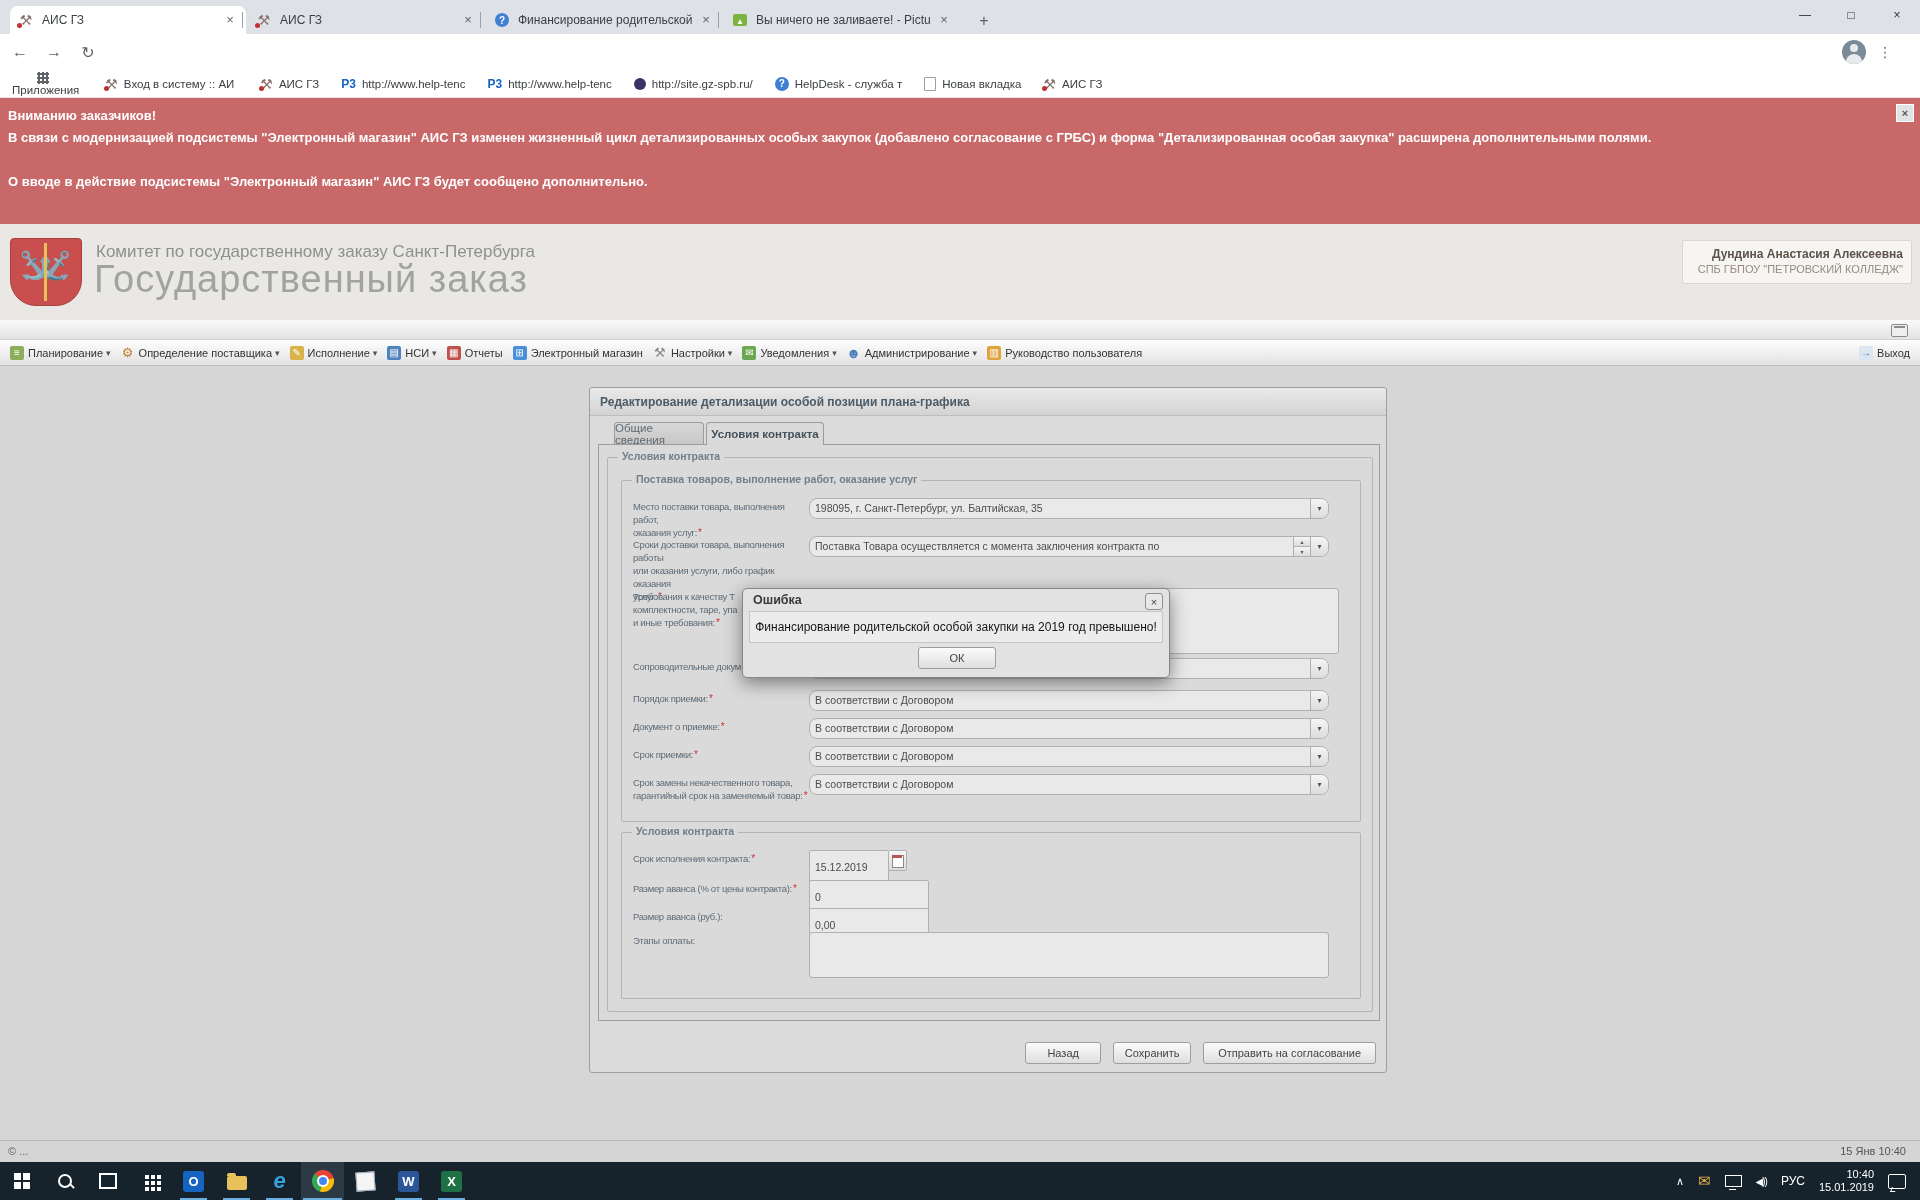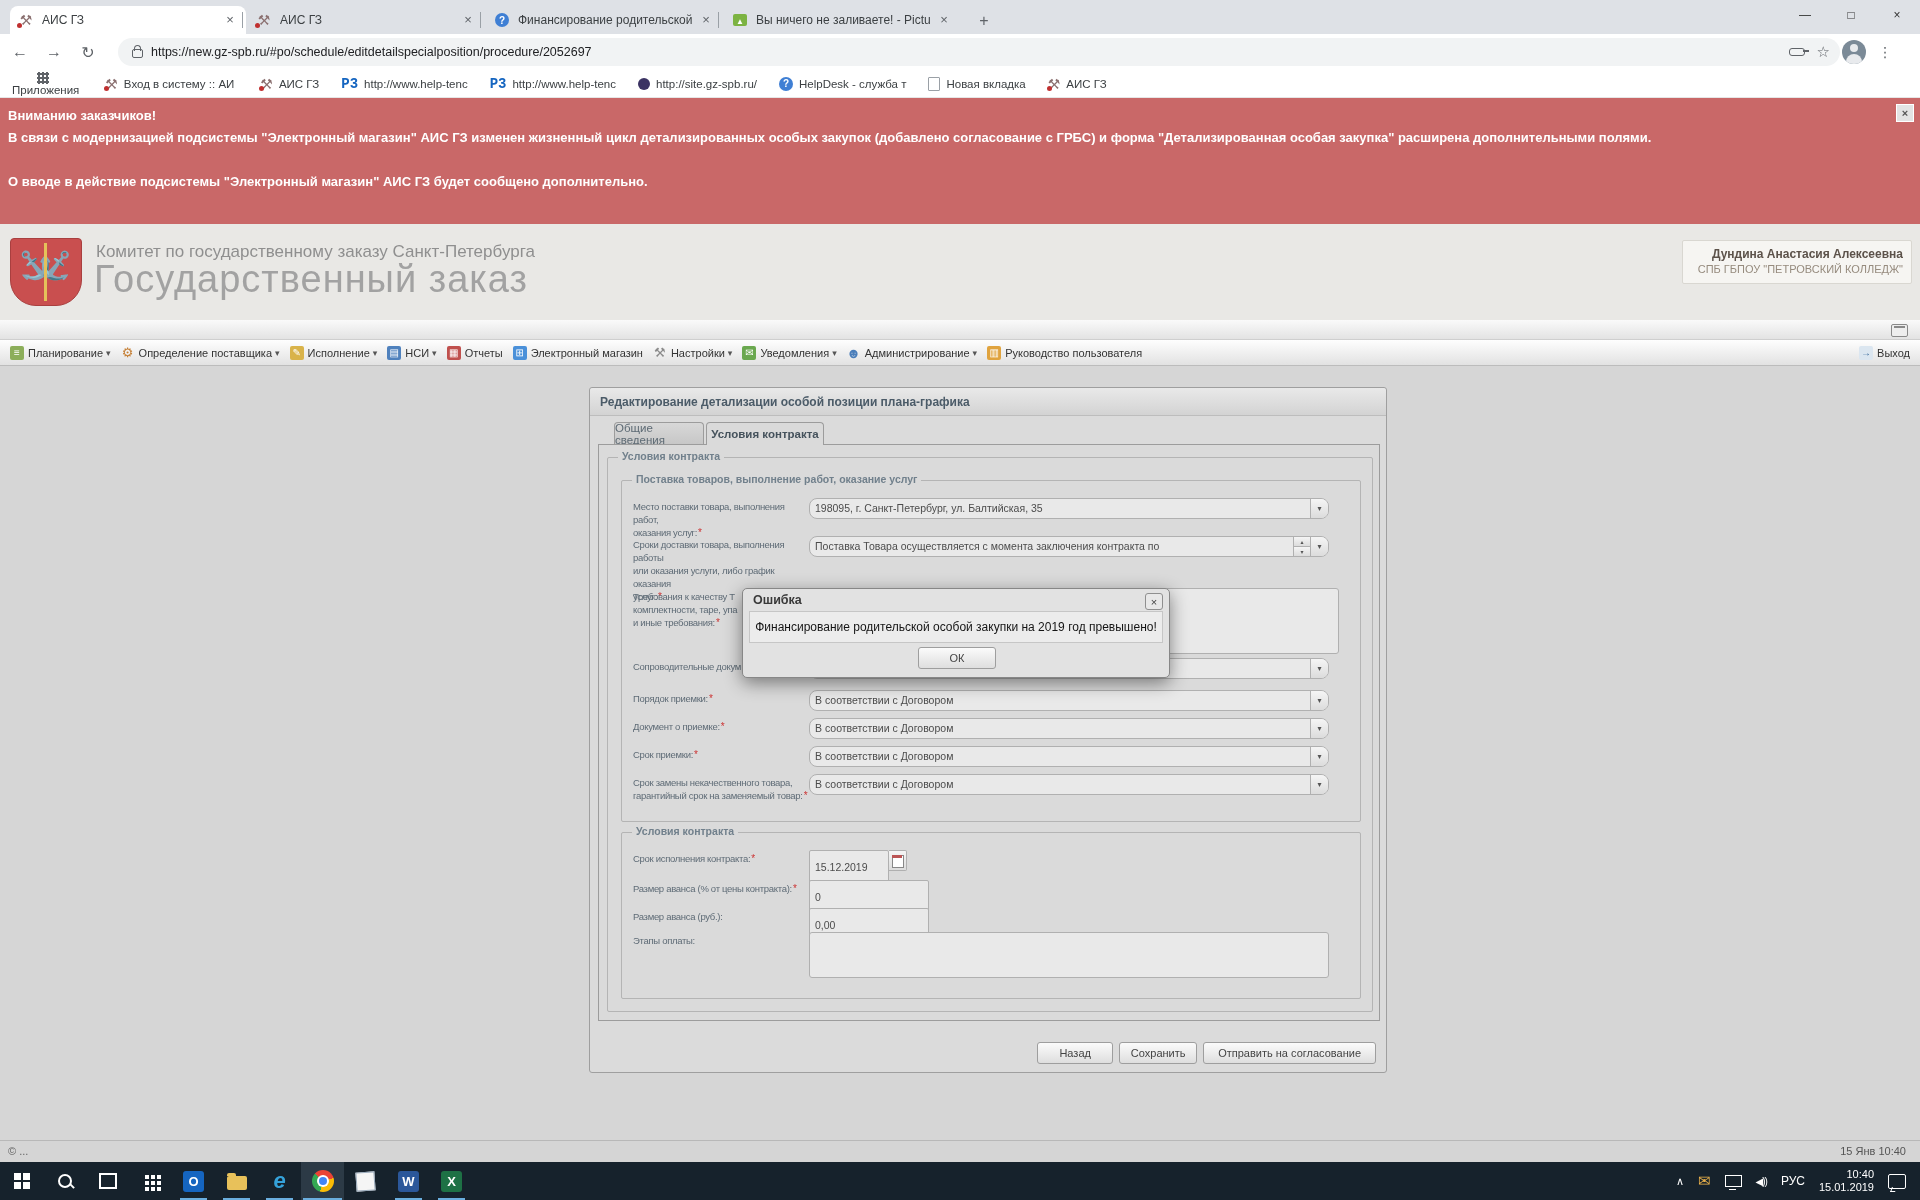--- a/index.html
+++ b/index.html
@@ -43,21 +43,21 @@
   .dots{color:#5f6368;font-size:14px;margin:0 10px 0 4px;}
   .bookmarks{position:absolute;left:0;top:70px;width:1920px;height:28px;background:#fff;display:flex;align-items:center;
     font-size:11.5px;color:#3c4043;border-bottom:1px solid #e6e6e6;box-sizing:border-box;}
   .bm{display:flex;align-items:center;margin-left:16px;white-space:nowrap;}
   .bm .bic{margin-right:6px;display:flex;align-items:center;justify-content:center;}
   .apps-grid{width:12px;height:12px;
     background:
      radial-gradient(circle 2px at 2px 2px,#5f6368 98%,transparent),radial-gradient(circle 2px at 6px 2px,#5f6368 98%,transparent),radial-gradient(circle 2px at 10px 2px,#5f6368 98%,transparent),
      radial-gradient(circle 2px at 2px 6px,#5f6368 98%,transparent),radial-gradient(circle 2px at 6px 6px,#5f6368 98%,transparent),radial-gradient(circle 2px at 10px 6px,#5f6368 98%,transparent),
      radial-gradient(circle 2px at 2px 10px,#5f6368 98%,transparent),radial-gradient(circle 2px at 6px 10px,#5f6368 98%,transparent),radial-gradient(circle 2px at 10px 10px,#5f6368 98%,transparent);}
-  .p3-ic{color:#1565c0;font-weight:bold;font-size:14px;font-family:Liberation Mono, monospace;}
+  .p3-ic{color:#1565c0;font-weight:bold;font-size:12px;}
   .globe-dark{width:12px;height:12px;border-radius:50%;background:#3b3363;}
   .page-ic{width:10px;height:12px;border:1px solid #9aa0a6;border-radius:1px;background:#fff;}
   
   .banner{position:absolute;left:0;top:98px;width:1920px;height:126px;background:#c96868;color:#fff;
     font-size:13px;font-weight:bold;box-sizing:border-box;padding:8px 30px 0 8px;line-height:20px;}
   .banner .b2{margin-top:2px;}
   .banner .b3{margin-top:24px;}
   .banner-close{position:absolute;right:6px;top:6px;width:16px;height:16px;background:#e3e3e3;border:1px solid #fff;
     color:#555;font-size:11px;font-weight:bold;display:flex;align-items:center;justify-content:center;}
   
@@ -117,21 +117,21 @@
     font-size:6px;color:#555;}
   .spin span + span{border-top:1px solid #b0b0b0;}
   .farea{position:absolute;left:210px;background:#e9e9e9;border:1px solid #b0b0b0;border-radius:3px;box-sizing:border-box;}
   .finput{position:absolute;left:210px;height:21px;background:#e9e9e9;border:1px solid #b0b0b0;border-radius:2px;
     box-sizing:border-box;font-size:10.5px;color:#4c4c4c;padding:16px 5px;font-family:"Liberation Sans",sans-serif;}
   .calbtn{position:absolute;width:18px;height:21px;background:linear-gradient(#f5f5f5,#dcdcdc);
     border:1px solid #b0b0b0;border-left:none;border-radius:0 2px 2px 0;box-sizing:border-box;}
   .calbtn::before{content:"";position:absolute;left:3px;top:4px;width:10px;height:11px;background:#fff;
     border:1px solid #888;}
   .calbtn::after{content:"";position:absolute;left:3px;top:4px;width:10px;height:3px;background:#b55;}
-  .pbuttons{position:absolute;right:10px;bottom:8px;display:flex;gap:6px;}
+  .pbuttons{position:absolute;right:10px;bottom:8px;display:flex;gap:12px;}
   .btn{height:22px;box-sizing:border-box;border:1px solid #9e9e9e;border-radius:3px;
     background:linear-gradient(#fbfbfb,#dedede);font-size:11px;color:#444;display:flex;align-items:center;
     justify-content:center;padding:0 14px;white-space:nowrap;}
   
   .dialog{position:absolute;left:742px;top:588px;width:428px;height:90px;background:#e2e2e2;
     border:1px solid #878787;border-radius:5px;box-shadow:0 5px 18px rgba(0,0,0,.45);box-sizing:border-box;z-index:50;}
   .dtitle{position:absolute;left:10px;top:4px;font-size:12.5px;font-weight:bold;color:#3a3a3a;}
   .dclose{position:absolute;right:6px;top:4px;width:16px;height:15px;background:#e8e8e8;border:1px solid #8f8f8f;
     border-radius:3px;display:flex;align-items:center;justify-content:center;font-size:11px;color:#444;}
   .dmsg{position:absolute;left:6px;right:6px;top:22px;height:30px;background:#ececec;border:1px solid #c6c6c6;
@@ -216,28 +216,20 @@
       <span class="winbtn">—</span>
       <span class="winbtn">□</span>
       <span class="winbtn">×</span>
     </div>
   </div>
 
   <div class="toolbar">
     <span class="navbtn">←</span>
     <span class="navbtn">→</span>
     <span class="navbtn">↻</span>
-    <div class="urlbar">
-      <span class="lock"></span>
-      <span class="url">https://new.gz-spb.ru/#po/schedule/editdetailspecialposition/procedure/2052697</span>
-      <span class="urlicons">
-        <span class="key-ic"></span>
-        <span class="star-ic">☆</span>
-      </span>
-    </div>
     <span class="avatar" style="position:absolute;right:54px;"></span>
     <span class="dots" style="position:absolute;right:18px;">⋮</span>
   </div>
 
   <div class="bookmarks">
     <span class="bm" style="margin-left:12px;flex-direction:column;">
       <span class="bic apps-grid"></span>
       <span>Приложения</span>
     </span>
     <span class="bm" style="margin-left:26px;">

